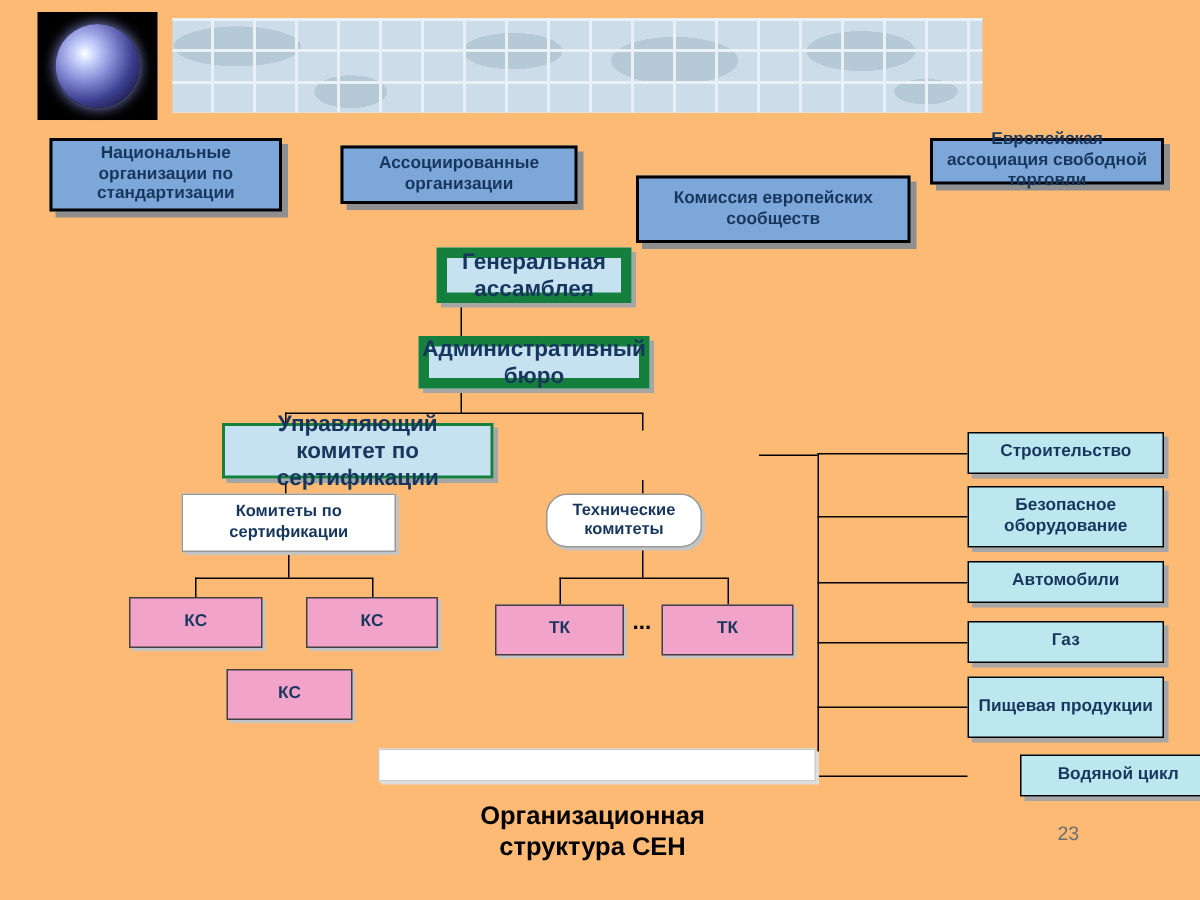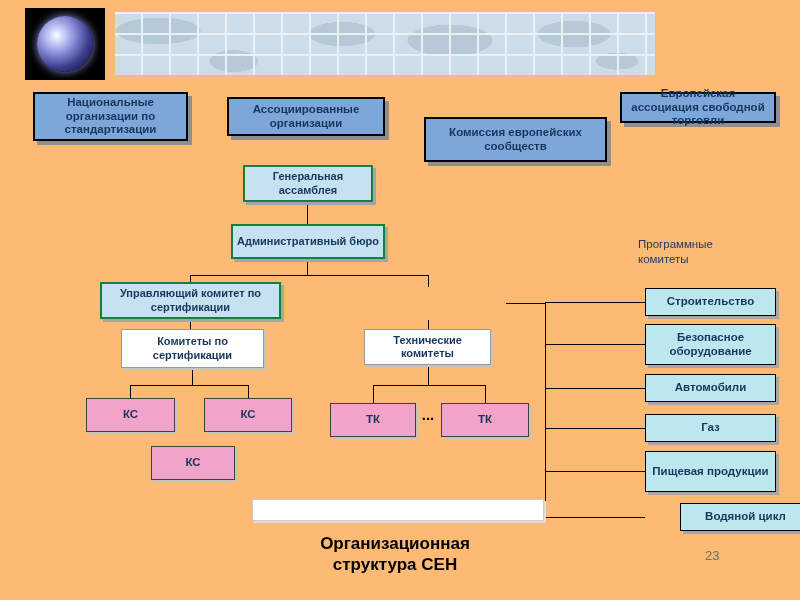--- a/index.html
+++ b/index.html
@@ -32,21 +32,21 @@
     background:radial-gradient(circle at 35% 35%, #ffffff 0%, #cfd8ff 12%, #8a8fd8 35%, #3c3f8f 62%, #17123d 88%);
     box-shadow:0 0 9px rgba(160,170,255,.85);
   }
   
   .box {
     position:absolute; display:flex; align-items:center; justify-content:center;
     text-align:center; font-weight:bold; color:#17365D; line-height:1.2;
     box-sizing:border-box; padding:2px 4px;
   }
   .blue  { background:#7DA7D9; border:2px solid #000; box-shadow:4px 4px 0 #8f8f8f; font-size:11.5px; }
-  .pale  { background:#C6E2F0; border:2px solid #15803d; box-shadow:3px 3px 0 #a6a6a6; font-size:11px; }
+  .pale  { background:#C6E2F0; border:7px solid #15803d; box-shadow:3px 3px 0 #a6a6a6; font-size:15px;margin-left:48px; }
   .pale.thick { border-width:2px; }
   .white { background:#ffffff; border:1px solid #999; box-shadow:2px 2px 0 #c4c4c4; font-size:11px; }
   .pink  { background:#F2A3C9; border:1px solid #404040; box-shadow:2px 2px 0 #c4c4c4; font-size:11.5px; }
   .cyan  { background:#BCE7EF; border:1px solid #000; box-shadow:3px 3px 0 #a6a6a6; font-size:11.5px; }
   
   .hline,.vline { position:absolute; background:#000; }
   .hline { height:1px; }
   .vline { width:1px; }
   
   .pk-label {
@@ -106,30 +106,29 @@
 
   <div class="box blue" style="left:33px; top:92px; width:155px; height:49px;">Национальные организации по стандартизации</div>
   <div class="box blue" style="left:227px; top:97px; width:158px; height:39px;">Ассоциированные организации</div>
   <div class="box blue" style="left:424px; top:94px; width:183px; height:45px;margin-top:23px;">Комиссия европейских сообществ</div>
   <div class="box blue" style="left:620px; top:92px; width:156px; height:31px;">Европейская ассоциация свободной торговли</div>
 
   <div class="box pale" style="left:243px; top:165px; width:130px; height:37px;">Генеральная ассамблея</div>
   <div class="box pale" style="left:231px; top:224px; width:154px; height:35px;">Административный бюро</div>
   <div class="box pale thick" style="left:100px; top:282px; width:181px; height:37px;">Управляющий комитет по  сертификации</div>
   <div class="box white" style="left:121px; top:329px; width:143px; height:39px;">Комитеты по сертификации</div>
-  <div class="box white" style="left:364px; top:329px; width:127px; height:36px;">Технические комитеты</div>
+  <div class="box white" style="left:364px; top:329px; width:104px; height:36px;border-radius:14px;">Технические комитеты</div>
 
   <div class="box pink" style="left:86px; top:398px; width:89px; height:34px;">КС</div>
   <div class="box pink" style="left:204px; top:398px; width:88px; height:34px;">КС</div>
   <div class="box pink" style="left:151px; top:446px; width:84px; height:34px;">КС</div>
   <div class="box pink" style="left:330px; top:403px; width:86px; height:34px;">ТК</div>
   <div class="box pink" style="left:441px; top:403px; width:88px; height:34px;">ТК</div>
   <div class="ellipsis">...</div>
 
-  <div class="pk-label">Программные комитеты</div>
   <div class="box cyan" style="left:645px; top:288px; width:131px; height:28px;">Строительство</div>
   <div class="box cyan" style="left:645px; top:374px; width:131px; height:28px;">Автомобили</div>
   <div class="box cyan" style="left:645px; top:324px; width:131px; height:41px;">Безопасное оборудование</div>
   <div class="box cyan" style="left:645px; top:414px; width:131px; height:28px;">Газ</div>
   <div class="box cyan" style="left:645px; top:451px; width:131px; height:41px;">Пищевая продукции</div>
   <div class="box cyan" style="left:680px; top:503px; width:131px; height:28px;">Водяной цикл</div>
 
   <div class="placeholder-box"></div>
 
   <div class="title">Организационная структура СЕН</div>

